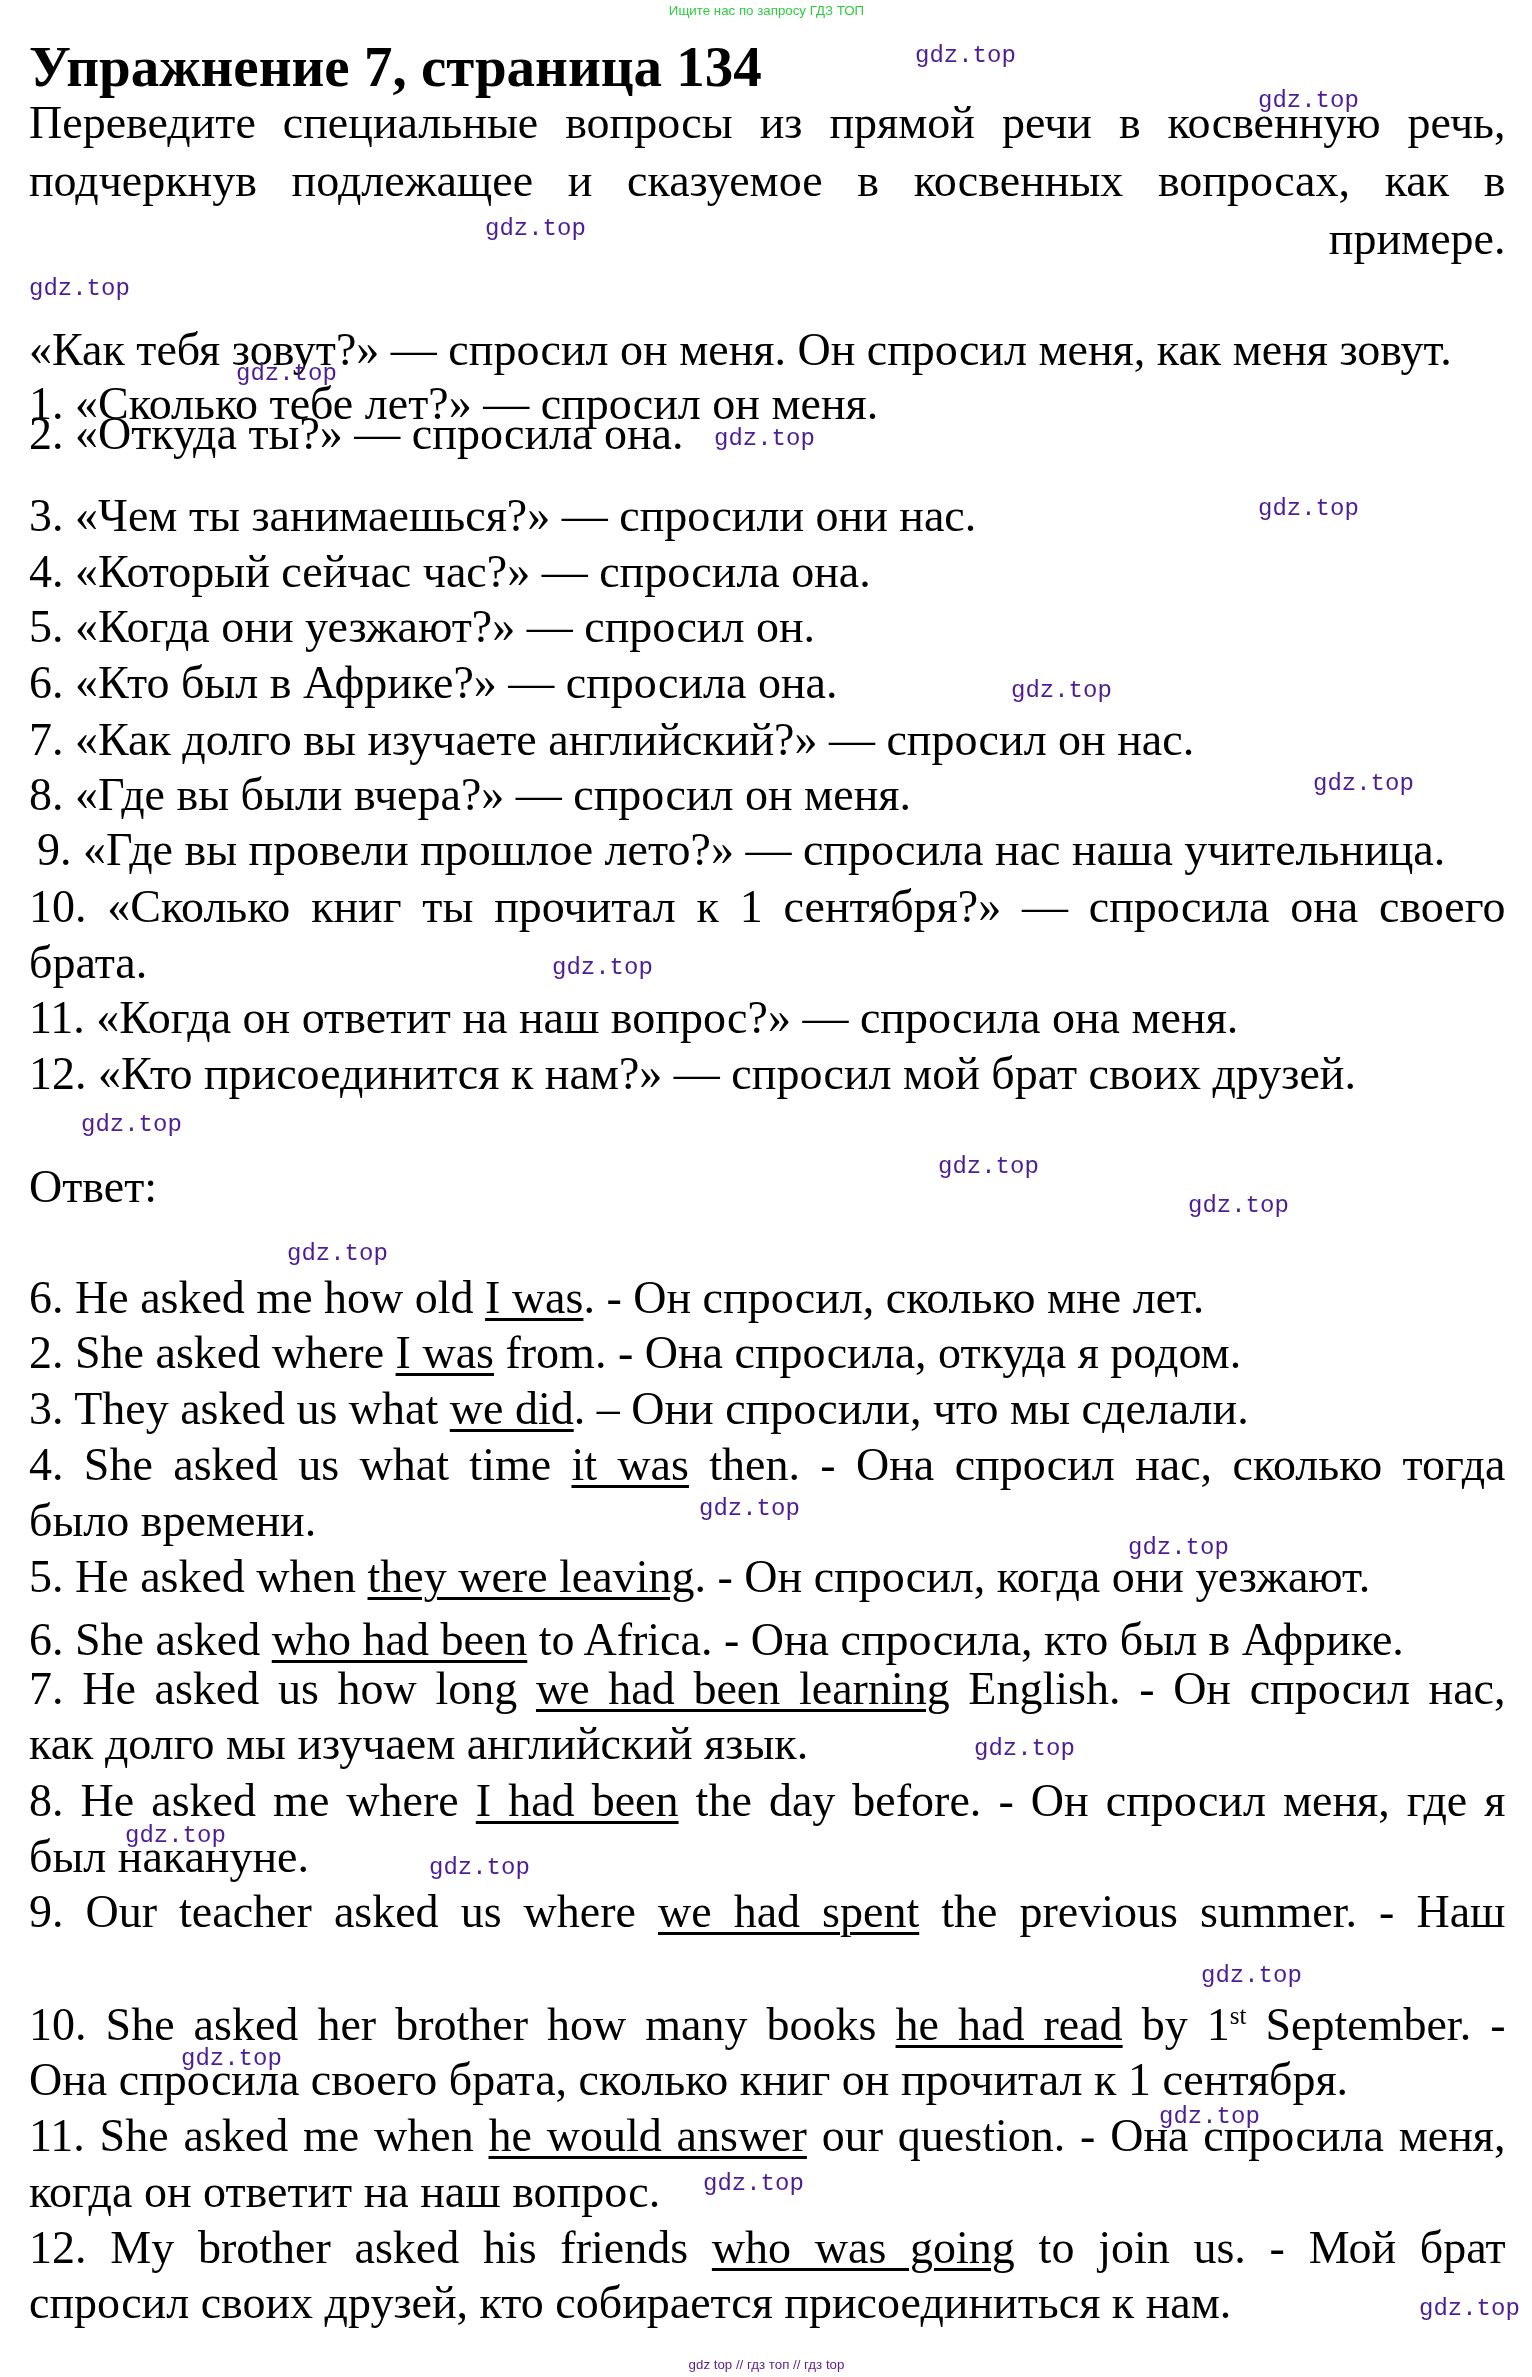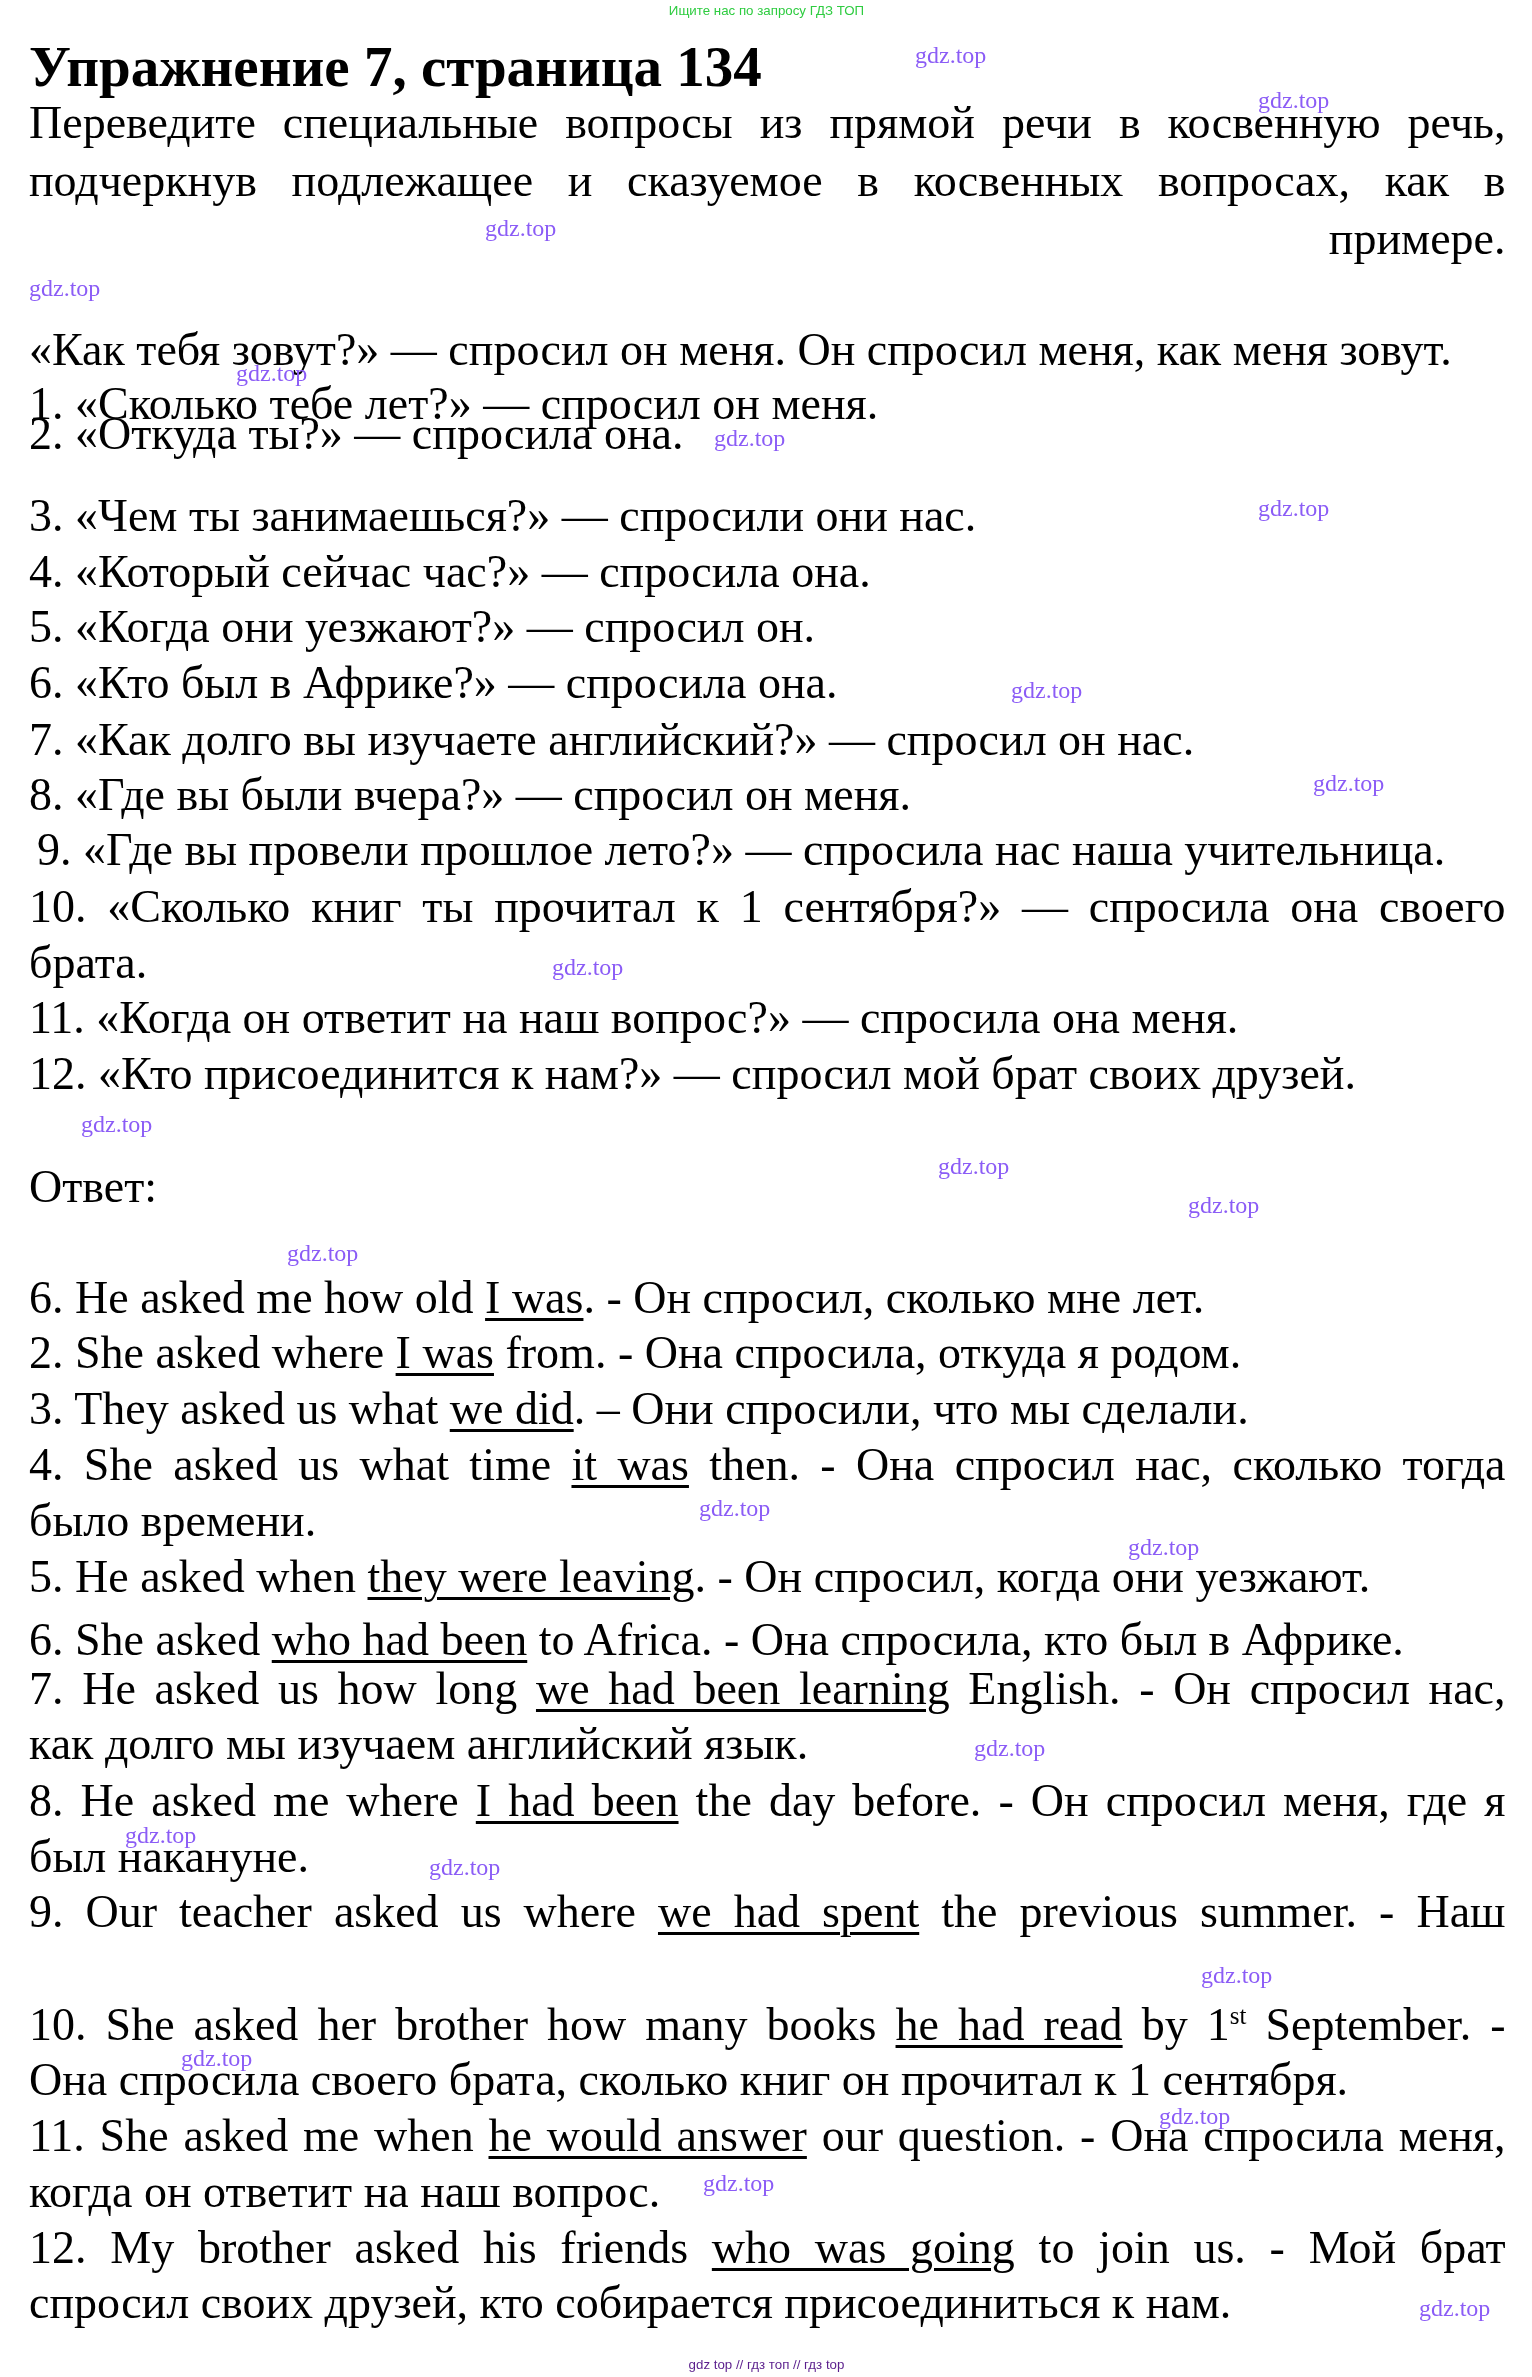--- a/index.html
+++ b/index.html
@@ -14,22 +14,22 @@
   .line {
     position: absolute; left: 29px; right: 27.5px;
     font-family: "Liberation Serif", serif; font-size: 46px; line-height: 50px;
     color: #000; white-space: nowrap;
   }
   .line.justify { text-align: justify; text-align-last: justify; white-space: normal; }
   .title { font-weight: bold; font-size: 57px; }
   .u { text-decoration: underline; text-decoration-thickness: 2.5px; text-underline-offset: 5px; }
   sup { font-size: 25px; vertical-align: super; line-height: 0; }
   .wm {
-    position: absolute; font-family: Liberation Serif, serif;
-    font-size: 24px; color: #8b5cf6; white-space: nowrap;
+    position: absolute; font-family: Liberation Mono, monospace;
+    font-size: 24px; color: #4c1d95; white-space: nowrap;
   }
 </style>
 </head>
 <body>
 
 <div class="page">
 
   <div class="banner top">Ищите нас по запросу ГДЗ ТОП</div>
 
   <div class="line title" style="top:42px;">Упражнение 7, страница 134</div>

